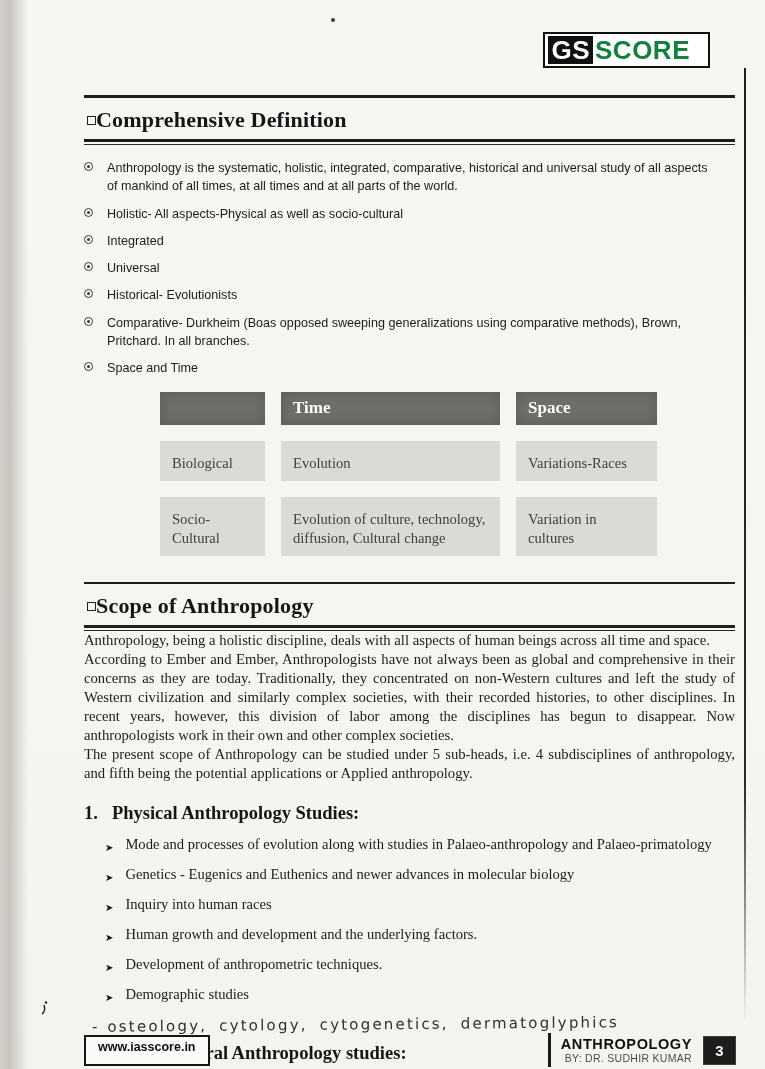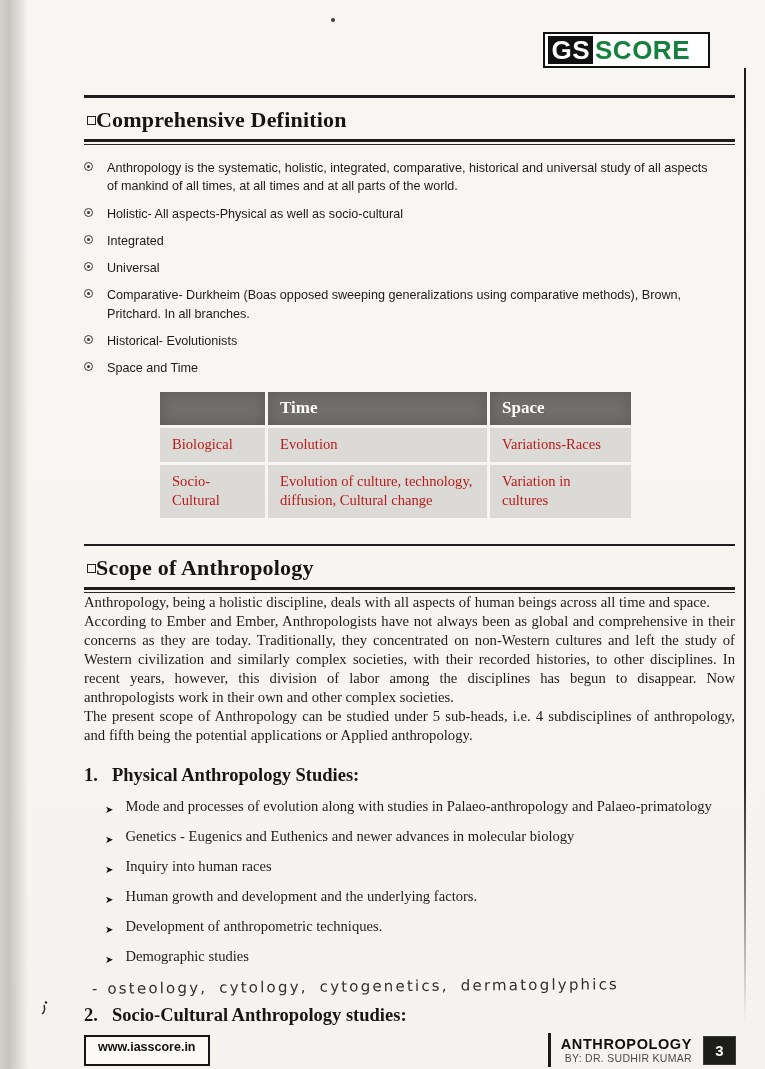--- a/index.html
+++ b/index.html
@@ -44,27 +44,27 @@
   .dbl-rule .thin { height:1px; background:#2a2a2a; margin-top:2px; }
 
   
   .o-list { margin-top:14px; font-family:"Liberation Sans", sans-serif; font-size:12.6px; line-height:1.45; color:#1b1b1b; }
   .o-item { display:flex; gap:14px; margin-bottom:9px; }
   .o-ico { flex:0 0 auto; width:9px; height:9px; border:1.6px solid #3a3a3a; border-radius:50%; margin-top:3px; position:relative; }
   .o-ico::after { content:""; position:absolute; left:2px; top:2px; width:3px; height:3px; border-radius:50%; background:#3a3a3a; }
   .o-text { max-width:608px; }
 
   
-  .tbl { margin:15px 0 0 76px; display:grid; grid-template-columns:105px 219px 141px; gap:3px; width:557px; }
+  .tbl { margin:15px 0 0 76px; display:grid; grid-template-columns:105px 219px 141px; gap:16px; width:557px; }
   .tbl .th {
     background:#6f6e6b; color:#fdfdfc; font-weight:bold; font-size:17px;
     padding:6px 12px 7px; min-height:33px;
     box-shadow:inset 0 0 14px rgba(0,0,0,.18);
   }
-  .tbl .td { background:#dbdad6; font-size:14.6px; color:#b91c1c; padding:7px 12px 8px; line-height:1.3; }
+  .tbl .td { background:#dbdad6; font-size:14.6px; color:#404040; padding:13px 12px 8px; line-height:1.3; }
 
   
   .para { font-size:14.7px; line-height:19px; text-align:justify; color:#1d1c1a; }
 
   
   .sub-head { display:flex; gap:14px; margin-top:20px; font-size:18.5px; font-weight:bold; color:#161616; }
   .sub-head .num { flex:0 0 auto; }
 
   
   .a-list { margin-top:11px; }
@@ -142,25 +142,25 @@
       <div class="o-item">
           <span class="o-ico"></span>
           <span class="o-text">Integrated</span>
         </div>
       <div class="o-item">
           <span class="o-ico"></span>
           <span class="o-text">Universal</span>
         </div>
       <div class="o-item">
           <span class="o-ico"></span>
+          <span class="o-text">Historical- Evolutionists</span>
+        </div>
+      <div class="o-item">
+          <span class="o-ico"></span>
           <span class="o-text">Comparative- Durkheim (Boas opposed sweeping generalizations using comparative methods), Brown, Pritchard. In all branches.</span>
-        </div>
-      <div class="o-item">
-          <span class="o-ico"></span>
-          <span class="o-text">Historical- Evolutionists</span>
         </div>
       <div class="o-item">
           <span class="o-ico"></span>
           <span class="o-text">Space and Time</span>
         </div>
     </div>
 
     <div class="tbl">
       <div class="th"></div>
       <div class="th">Time</div>

